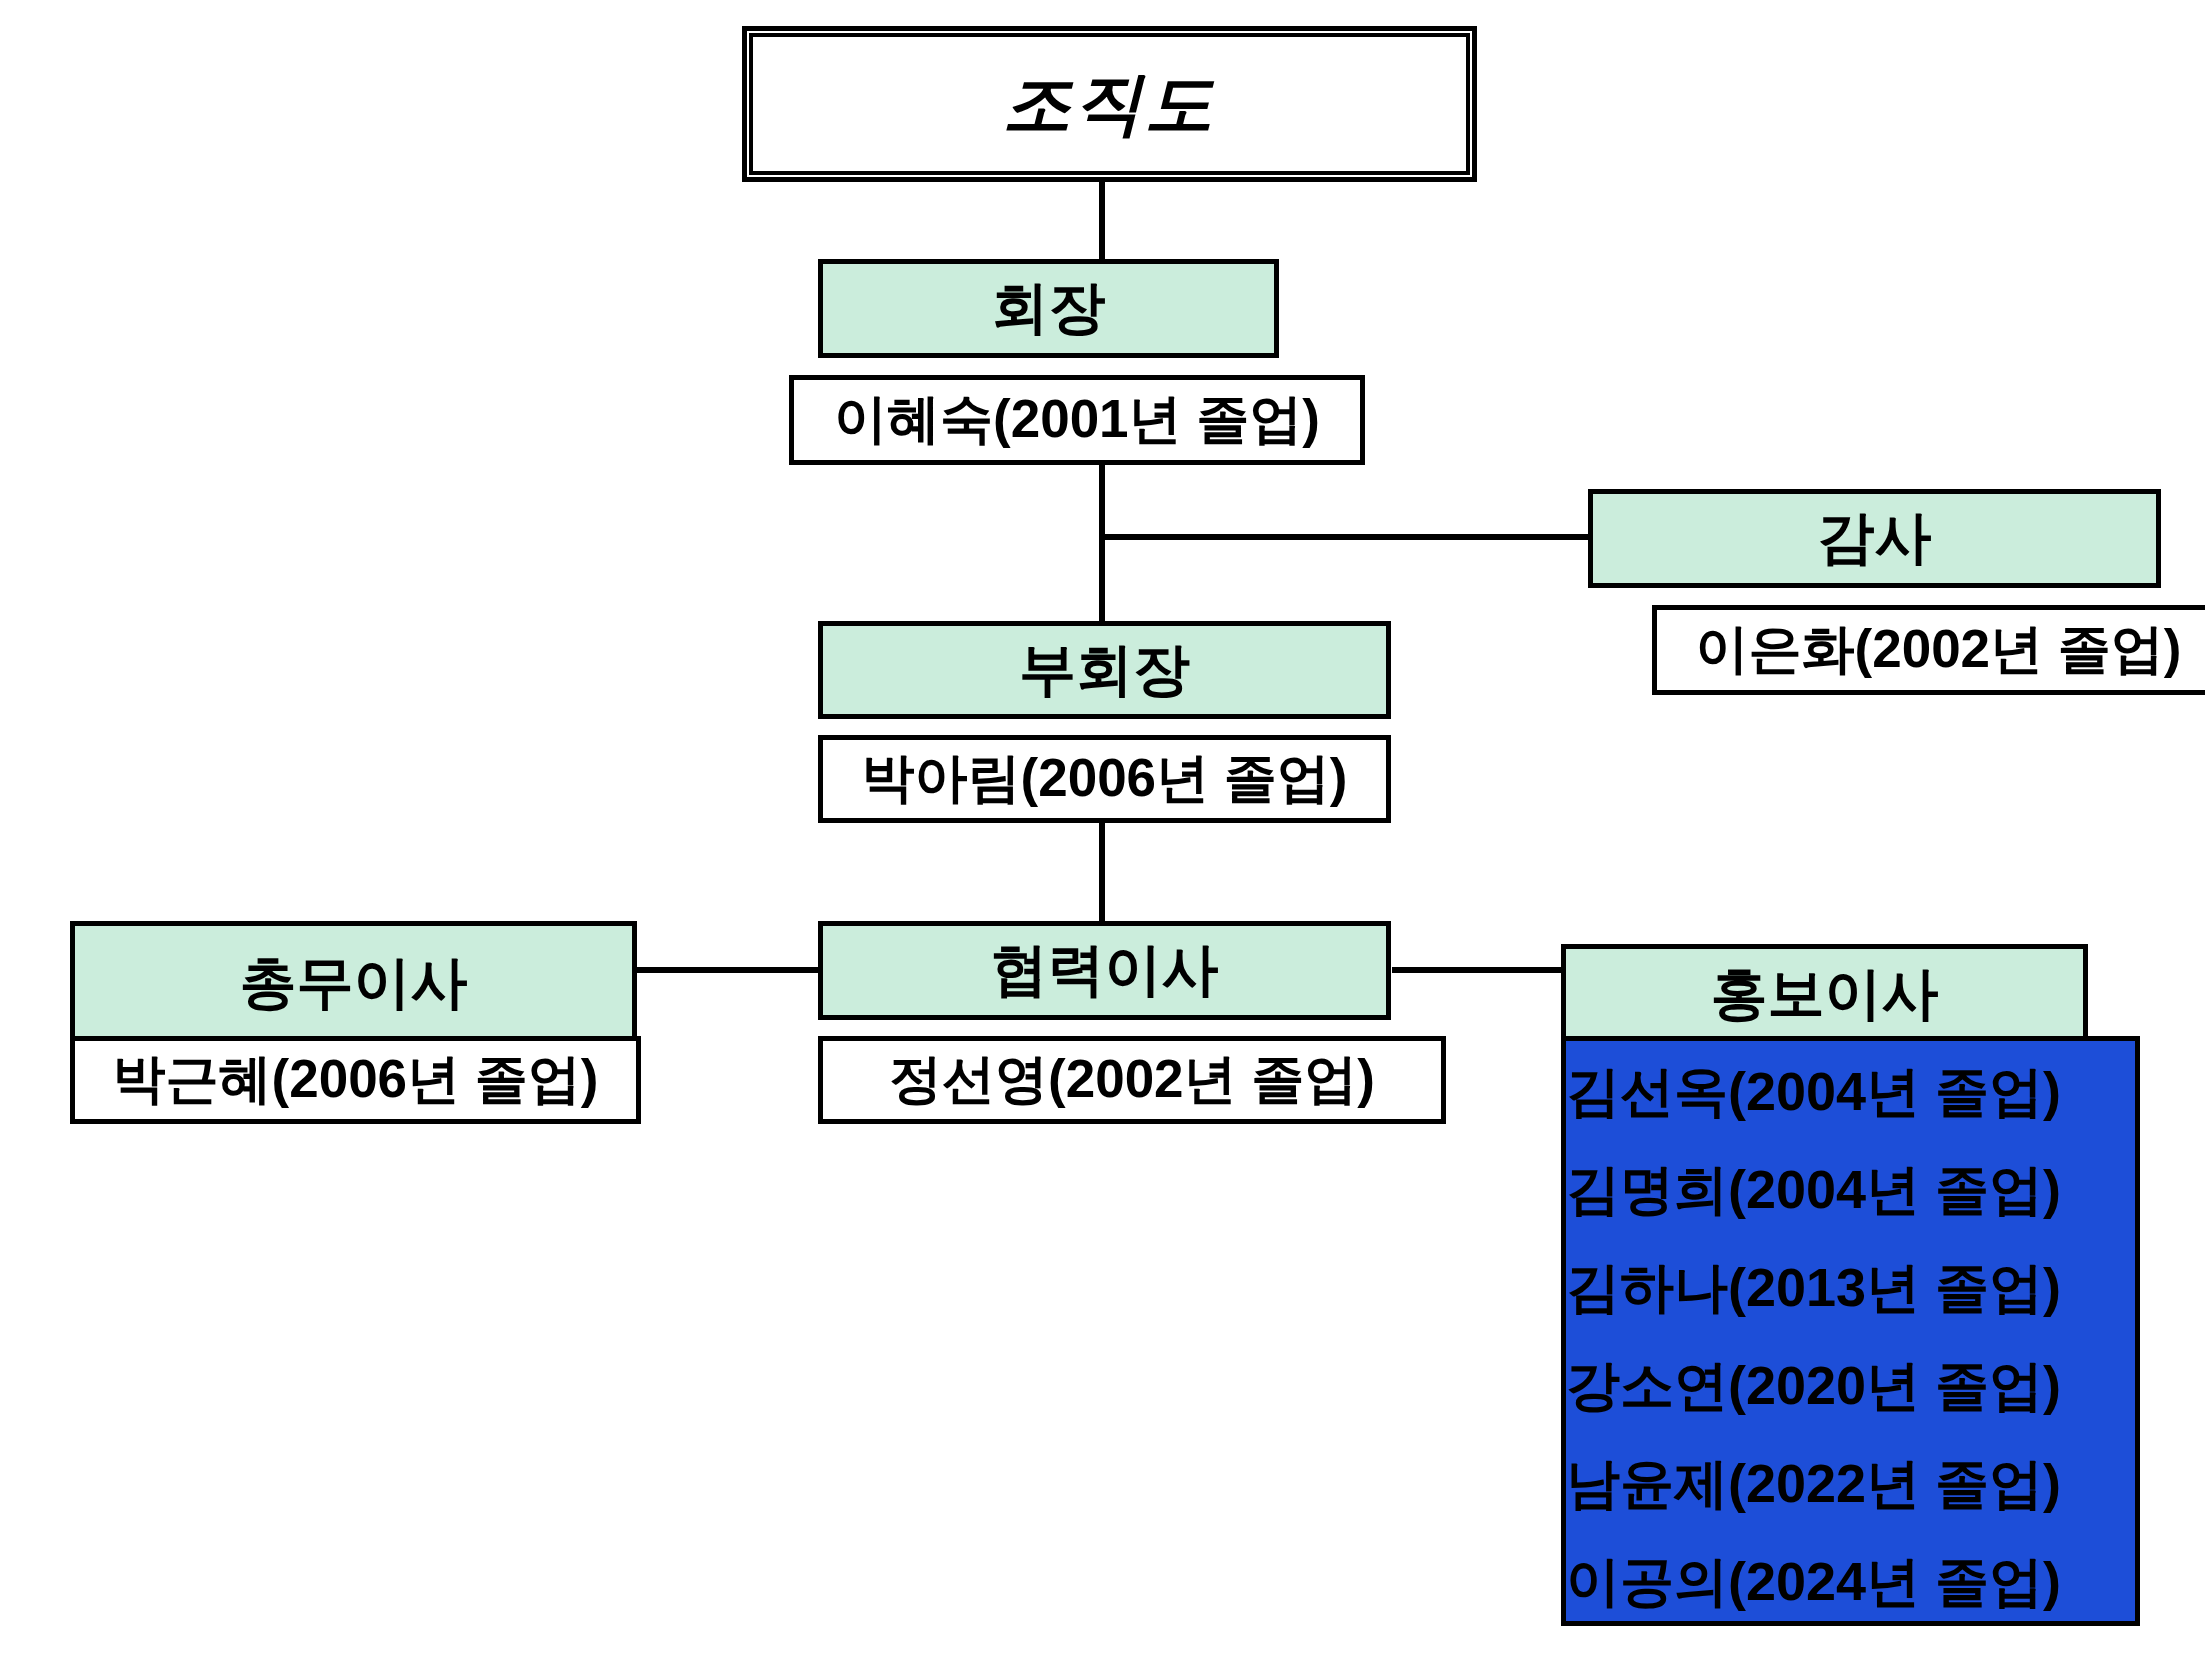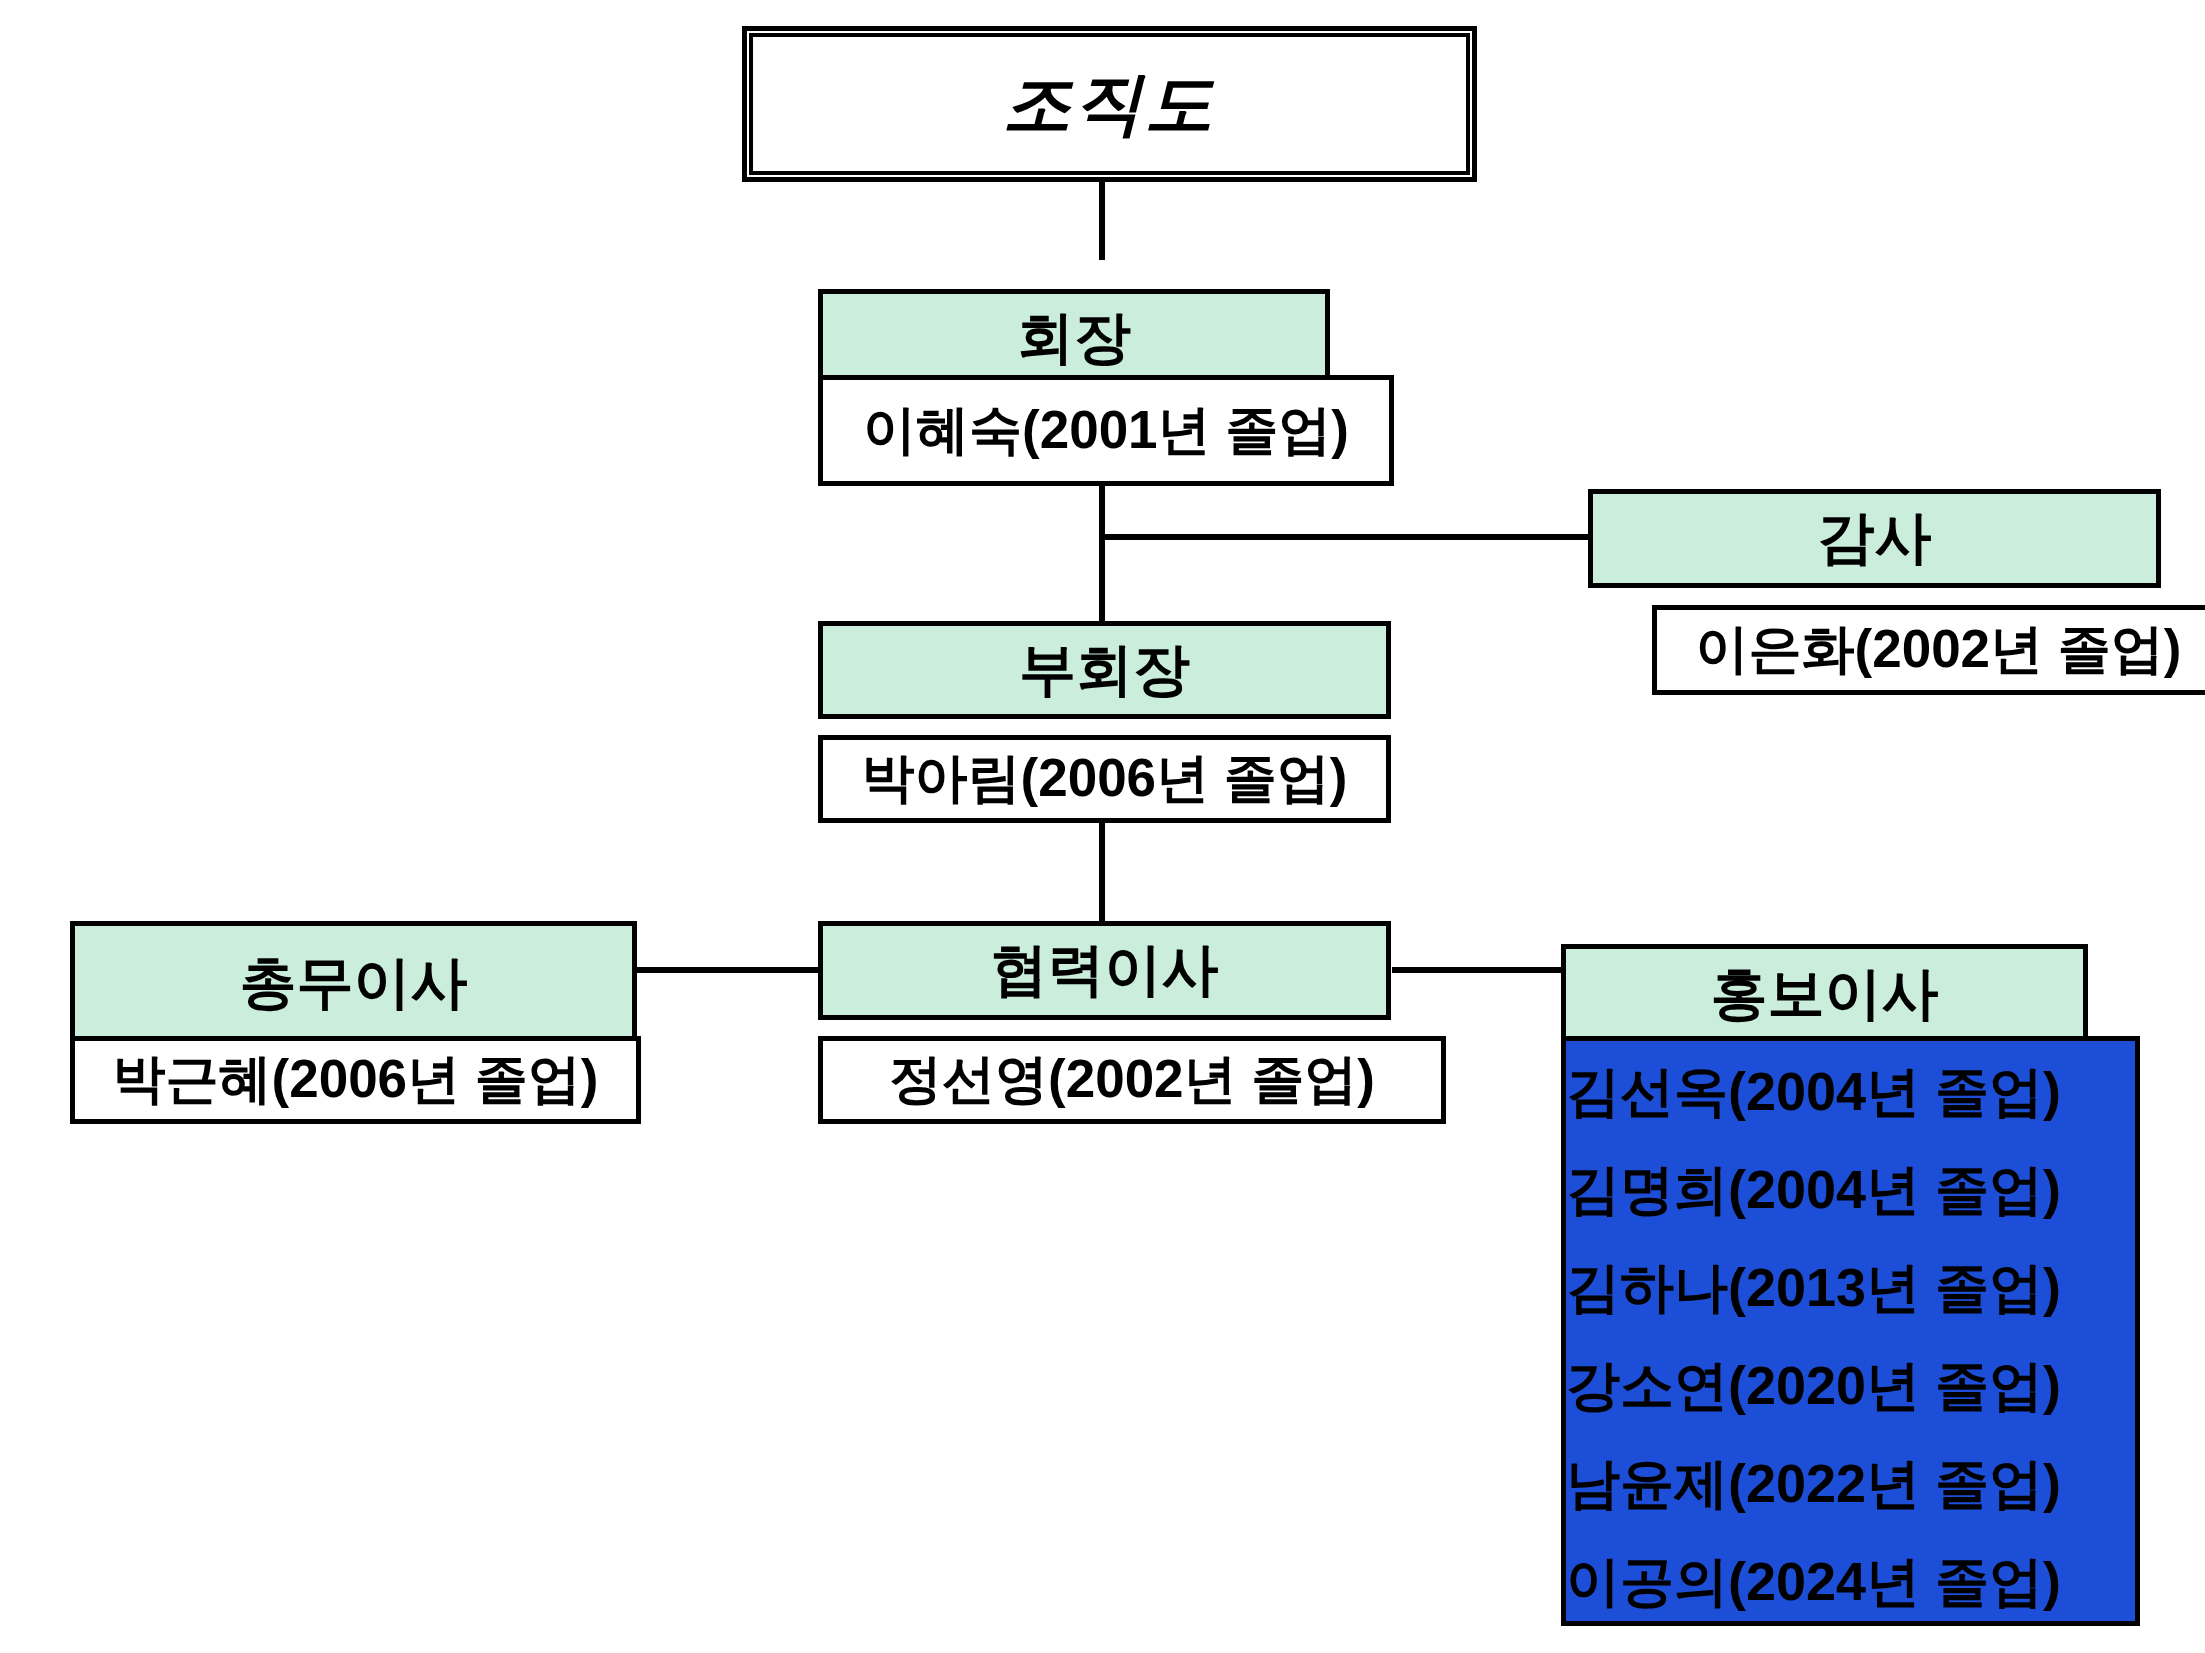--- a/index.html
+++ b/index.html
@@ -72,22 +72,22 @@
   <div class="title-inner">조직도</div>
 </div>
 
 <div class="abs connector" style="left:1099px; top:182px; width:5.9px; height:78px;"></div>
 <div class="abs connector" style="left:1099px; top:465px; width:5.9px; height:157px;"></div>
 <div class="abs connector" style="left:1102px; top:534px; width:486px; height:5.9px;"></div>
 <div class="abs connector" style="left:1099px; top:823px; width:5.9px; height:98px;"></div>
 <div class="abs connector" style="left:637px; top:967px; width:181px; height:5.9px;"></div>
 <div class="abs connector" style="left:1392px; top:967px; width:169px; height:5.9px;"></div>
 
-<div class="abs green-box" style="left:818px; top:259px; width:512px; height:99px;margin-top:30px;">회장</div>
-<div class="abs member-box" style="left:818px; top:375px; width:576px; height:111px;">이혜숙(2001년 졸업)</div>
+<div class="abs green-box" style="left:818px; top:259px; width:461px; height:99px;">회장</div>
+<div class="abs member-box" style="left:789px; top:375px; width:576px; height:90px;">이혜숙(2001년 졸업)</div>
 
 <div class="abs green-box" style="left:1588px; top:489px; width:573px; height:99px;">감사</div>
 <div class="abs member-box" style="left:1652px; top:605px; width:573px; height:90px;">이은화(2002년 졸업)</div>
 
 <div class="abs green-box" style="left:818px; top:621px; width:573px; height:98px;">부회장</div>
 <div class="abs member-box" style="left:818px; top:735px; width:573px; height:88px;">박아림(2006년 졸업)</div>
 
 <div class="abs green-box" style="left:70px; top:921px; width:567px; height:125px;">총무이사</div>
 <div class="abs member-box" style="left:70px; top:1036px; width:571px; height:88px;">박근혜(2006년 졸업)</div>
 

